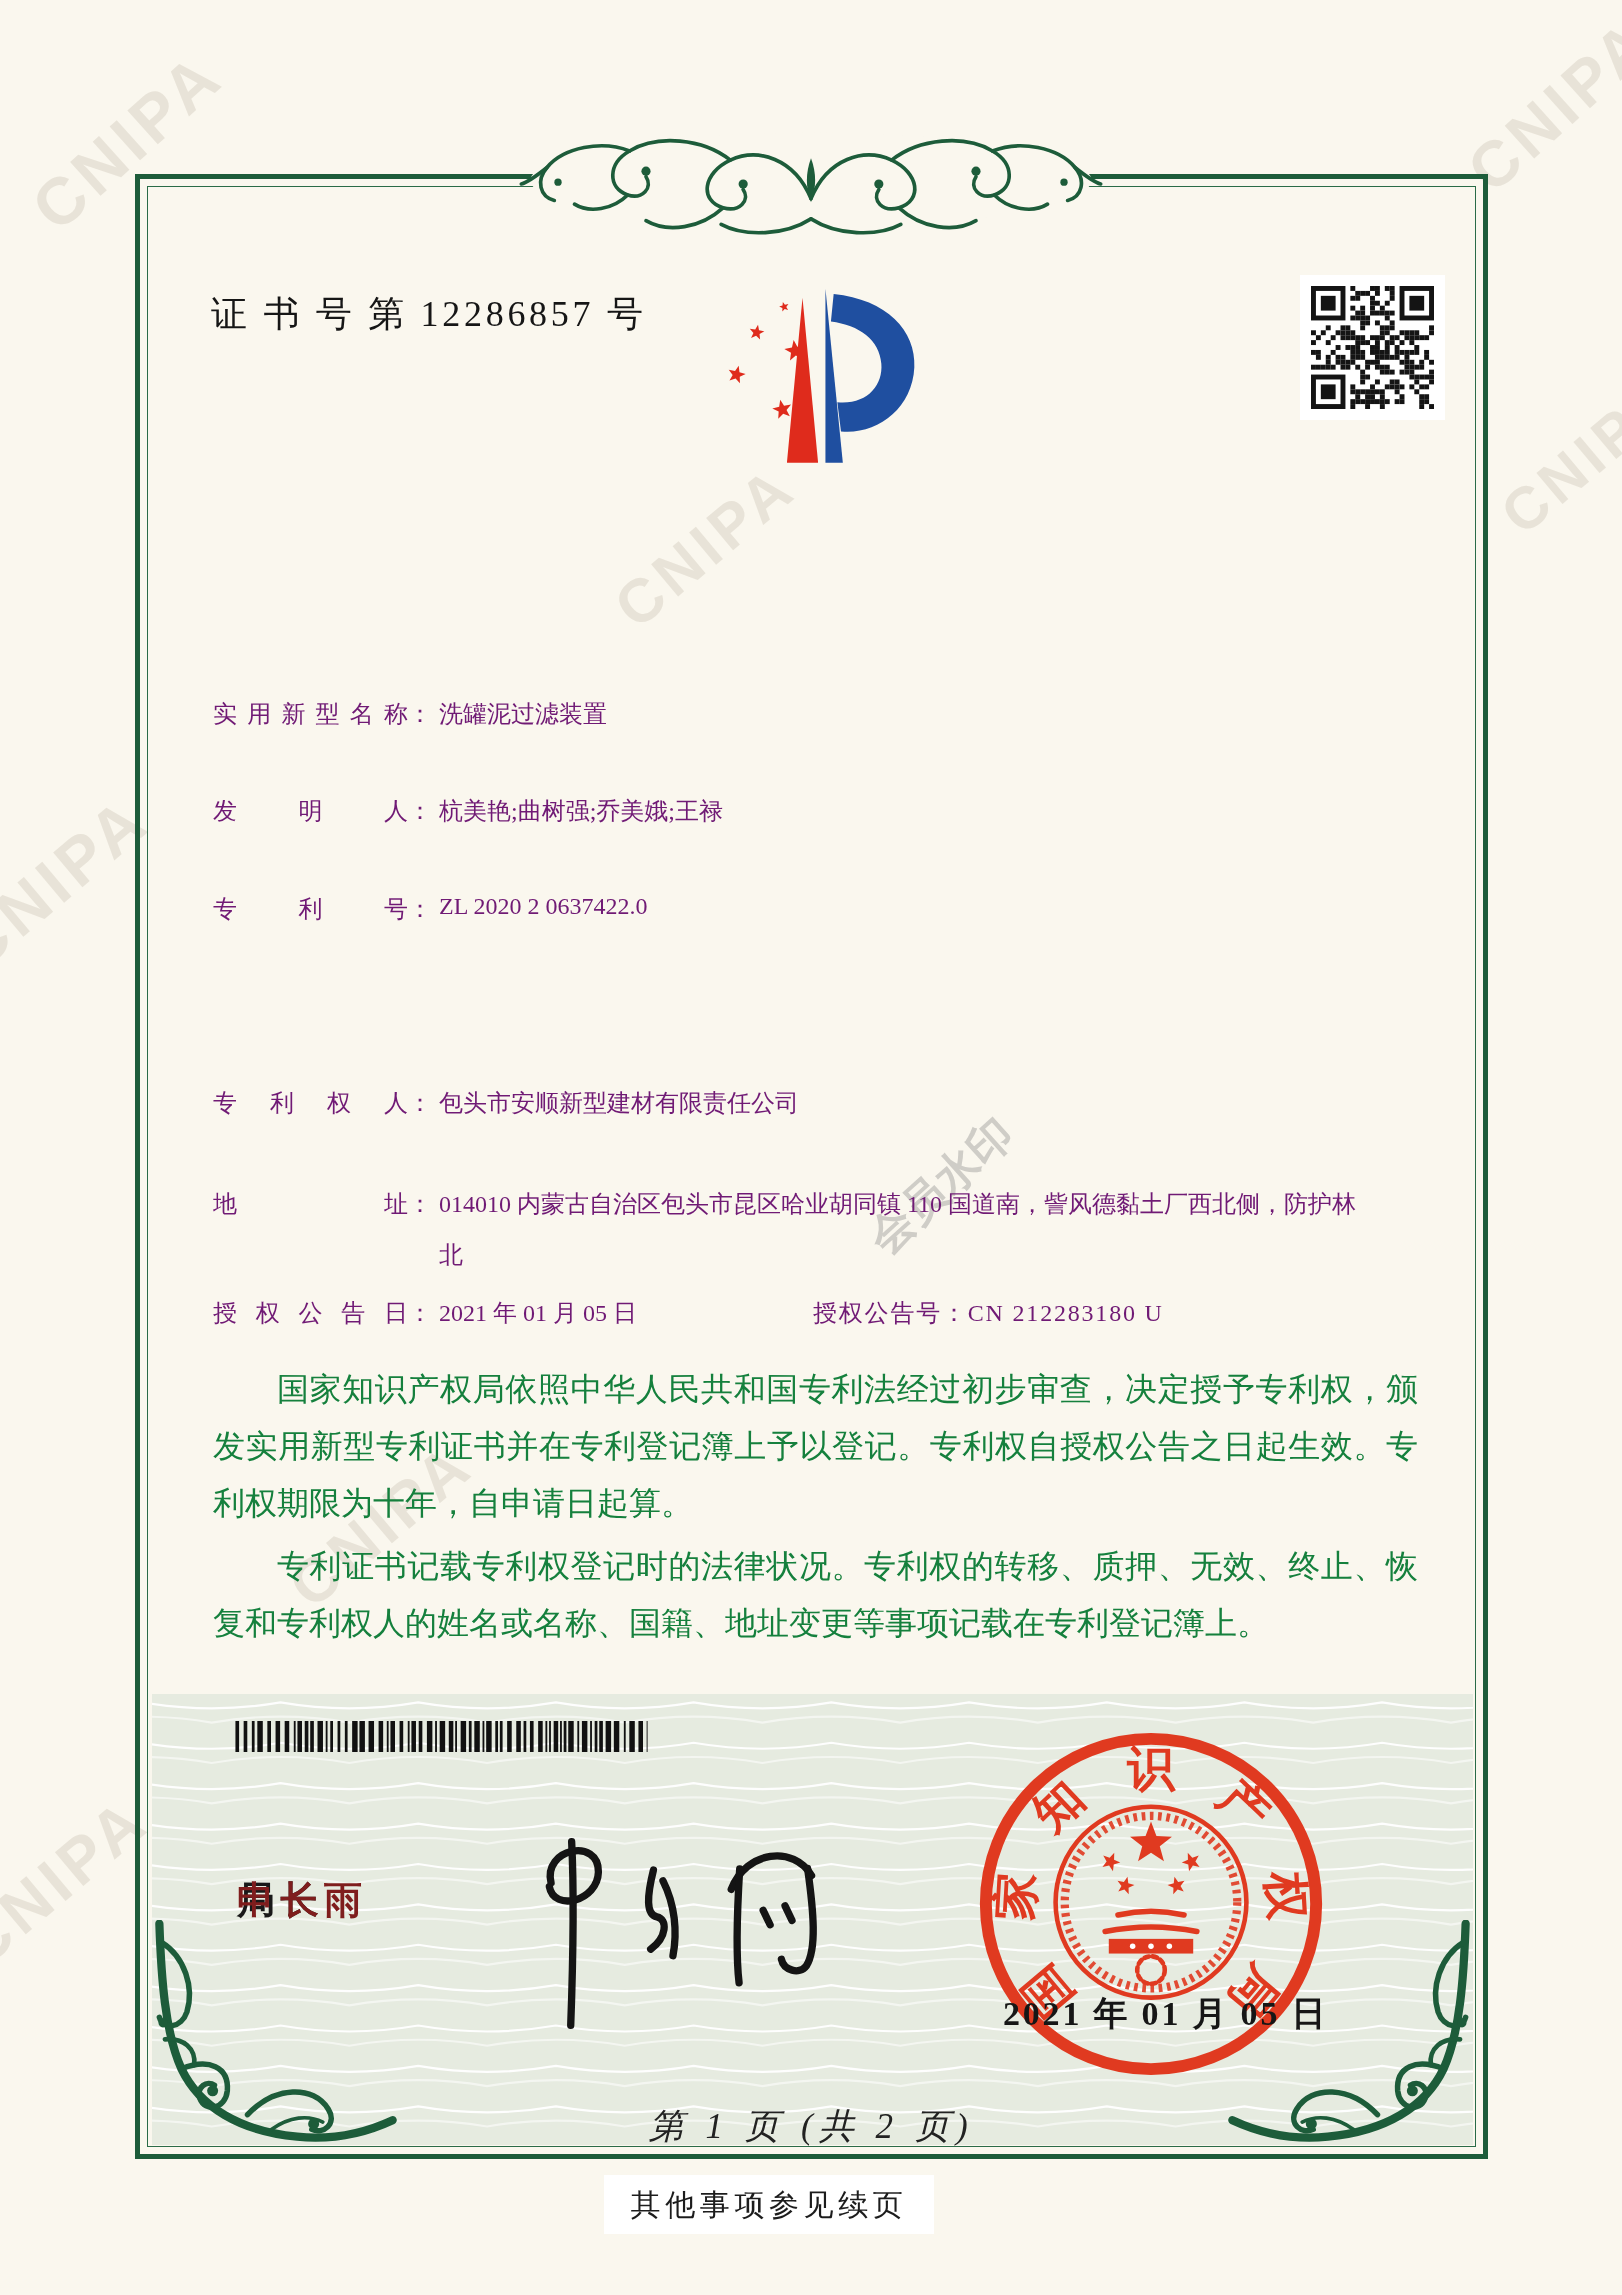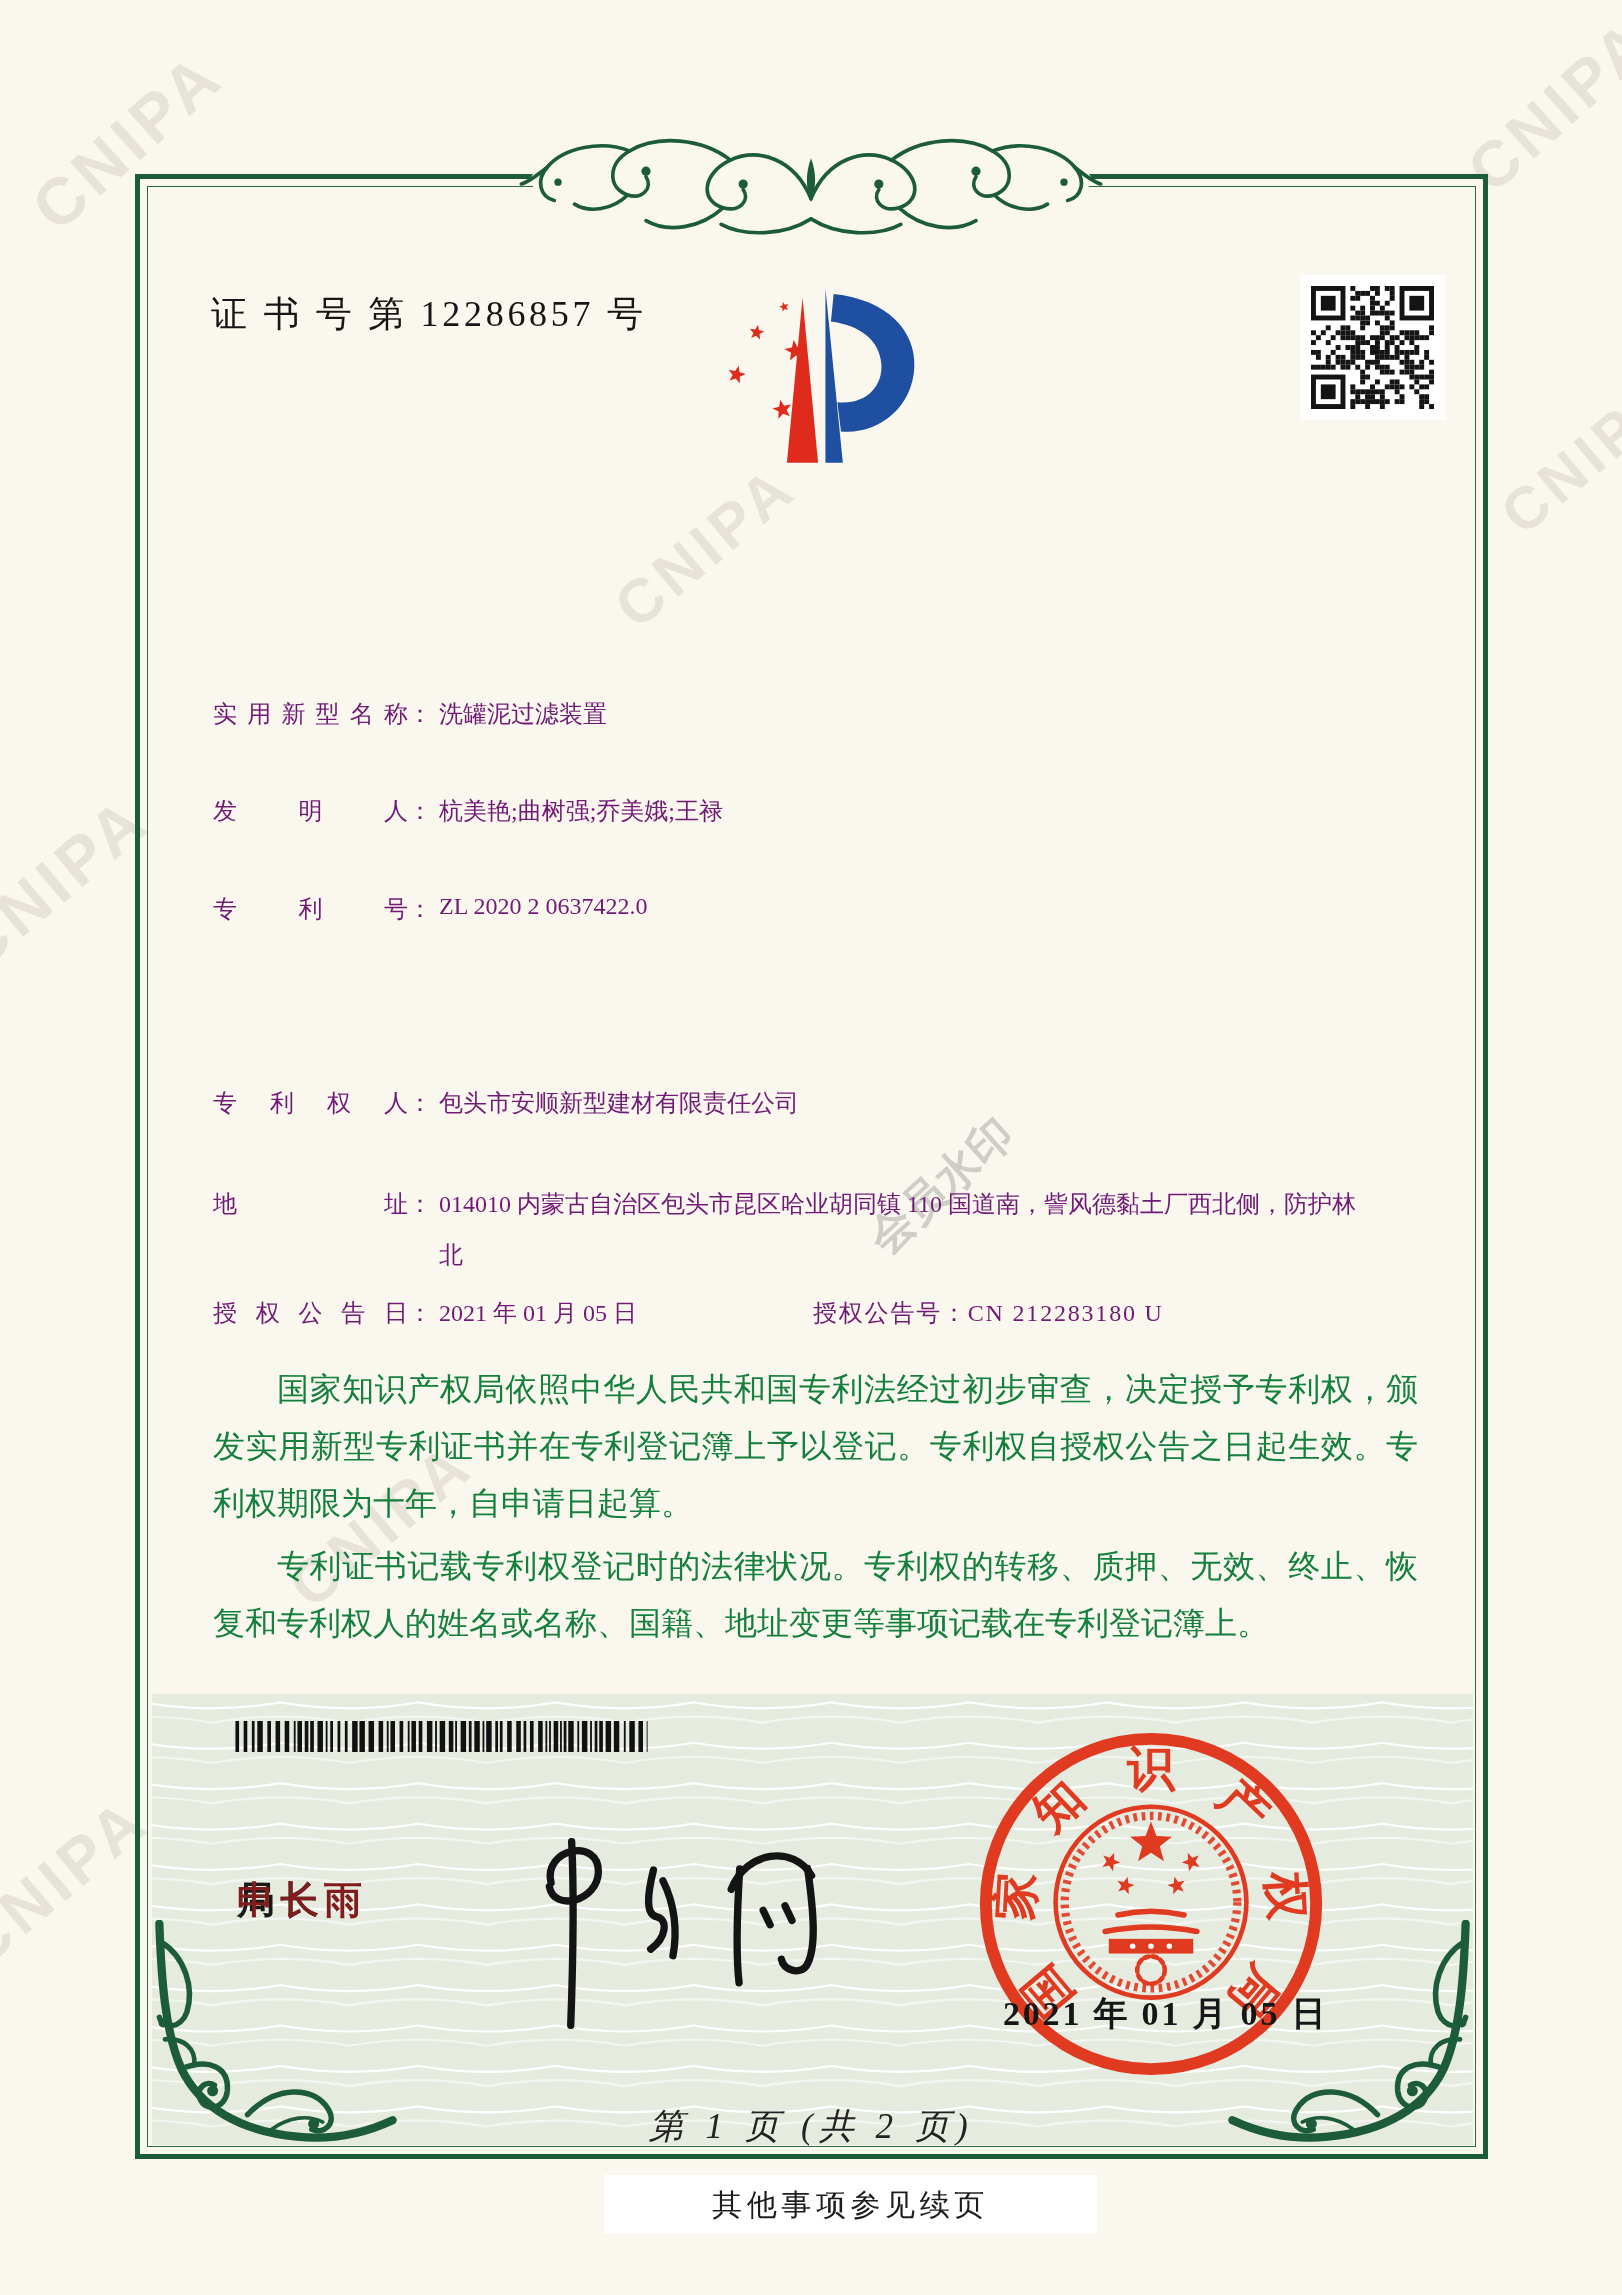--- a/index.html
+++ b/index.html
@@ -32,21 +32,21 @@
   .flourish.right{right:0;bottom:0;transform:scaleX(-1);}
   .barcode{position:absolute;left:234px;top:1721px;width:415px;height:31px;}
   .officer-title{position:absolute;left:237px;top:1875px;font-size:38px;font-weight:600;color:#191919;
                  font-family:"Liberation Sans","DejaVu Sans",sans-serif;letter-spacing:5.5px;}
   .officer-name{position:absolute;left:237px;top:1875px;font-size:38px;font-weight:600;color:#7f1d1d;
                 font-family:"Liberation Sans","DejaVu Sans",sans-serif;letter-spacing:5.5px;}
   .signature{position:absolute;left:500px;top:1823px;width:367px;height:239px;transform:rotate(-2deg);}
   .seal{position:absolute;left:973px;top:1726px;width:356px;height:356px;}
   .seal-date{position:absolute;left:1003px;top:1991px;font-size:34px;letter-spacing:2.8px;font-weight:700;color:#161616;white-space:nowrap;}
   .page-info{position:absolute;left:0;right:0;top:2103px;text-align:center;font-size:35px;letter-spacing:6.4px;color:#222;font-style:italic;}
-  .cont-strip{position:absolute;left:604px;top:2175px;width:493px;height:59px;background:#ffffff;
+  .cont-strip{position:absolute;left:604px;top:2175px;width:330px;height:59px;background:#ffffff;
               text-align:center;line-height:59px;font-size:30px;letter-spacing:4.6px;color:#1c1c1c;}
 </style>
 </head>
 <body>
 
 <svg width="0" height="0" style="position:absolute">
   <defs>
     <path id="star" d="M0,-10 L2.47,-3.4 L9.51,-3.09 L3.99,1.3 L5.88,8.09 L0,4.2 L-5.88,8.09 L-3.99,1.3 L-9.51,-3.09 L-2.47,-3.4 Z"></path>
   </defs>
 </svg>

